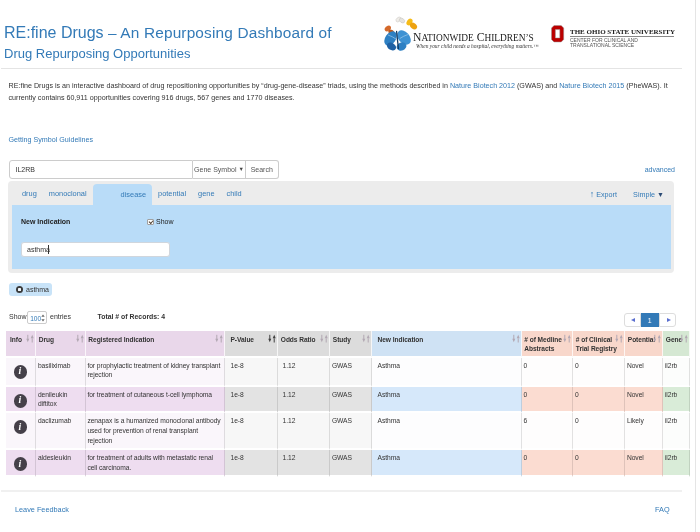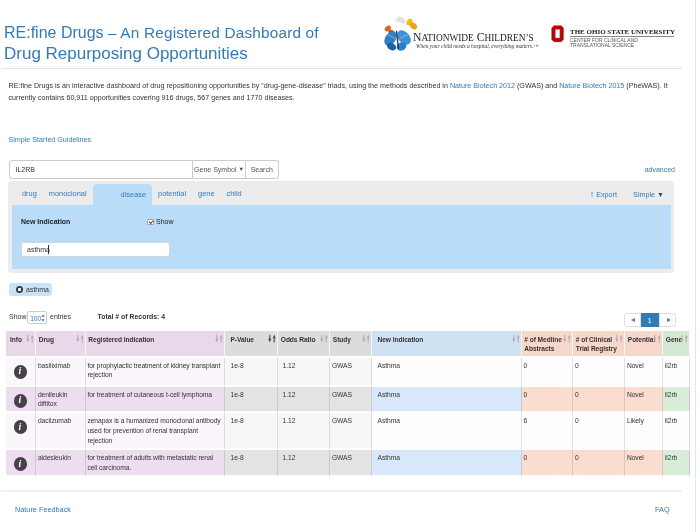--- a/index.html
+++ b/index.html
@@ -3,21 +3,21 @@
 <meta charset="utf-8">
 <style>
 * { margin:0; padding:0; box-sizing:border-box; }
 html,body { width:700px; height:532px; background:#fff; font-family:"Liberation Sans",sans-serif; }
 #page { position:relative; width:700px; height:532px; overflow:hidden; background:#fff; }
 .abs { position:absolute; }
 a, .lnk { color:#337ab7; text-decoration:none; }
 
 
 #t1 { left:4px; top:24.5px; line-height:16px; font-size:16px; color:#337ab7; white-space:nowrap; }
-#t1 .sm { font-size:15.4px; letter-spacing:0.16px; } #t2 { font-size:17px; }
+#t1 .sm { font-size:15.4px; letter-spacing:0.16px; } #t2 { font-size:13px; }
 #t2 { left:4px; top:46px; line-height:15.3px; color:#337ab7; white-space:nowrap;  color:#337ab7; white-space:nowrap; }
 
 
 #hr1 { left:1px; top:68px; width:681px; height:1px; background:#e4e4e4; }
 
 
 .para { font-size:7.15px; line-height:11.5px; color:#333; }
 #p1 { left:8.5px; top:81px; width:681px; }
 #p2 { left:8.5px; top:113px; width:681px; }
 #gsg { left:8.5px; top:135.5px; font-size:7.15px; }
@@ -98,21 +98,21 @@
 
 
 #hr2 { left:1px; top:490px; width:681px; height:1.5px; background:#f0f0f0; }
 #leave { left:15px; top:504.5px; font-size:7.3px; }
 #faq { left:655px; top:504.5px; font-size:7.3px; }
 #sbar { left:695px; top:0; width:1px; height:532px; background:#e5e5e5; }
 </style>
 </head>
 <body>
 <div id="page">
-  <div class="abs" id="t1">RE:fine Drugs <span class="sm">– An Registered Dashboard of</span></div>
+  <div class="abs" id="t1">RE:fine Drugs <span class="sm">– An Repurposing Dashboard of</span></div>
   <div class="abs" id="t2">Drug Repurposing Opportunities</div>
 
   <div class="abs" id="nclogo" style="left:381px; top:14px; width:160px; height:38px;">
     <svg width="160" height="38" viewBox="0 0 160 38">
 
       <g transform="translate(4,1)">
 
         <ellipse cx="13.5" cy="4.5" rx="2.9" ry="2" transform="rotate(-40 13.5 4.5)" fill="#f0eeea" stroke="#bdbab5" stroke-width="0.4"></ellipse>
         <ellipse cx="17" cy="5.5" rx="3" ry="2.1" transform="rotate(35 17 5.5)" fill="#e5e3df" stroke="#bdbab5" stroke-width="0.4"></ellipse>
 
@@ -141,21 +141,21 @@
       <text x="19" y="8.5" font-family="Liberation Serif,serif" font-size="7" font-weight="bold" fill="#1a1a1a">THE OHIO STATE UNIVERSITY</text>
       <rect x="19" y="11.3" width="104" height="0.7" fill="#555"></rect>
       <text x="19" y="16.8" font-family="Liberation Sans,sans-serif" font-size="5" fill="#555">CENTER FOR CLINICAL AND</text>
       <text x="19" y="22.3" font-family="Liberation Sans,sans-serif" font-size="5" fill="#555">TRANSLATIONAL SCIENCE</text>
     </svg>
   </div>
 
   <div class="abs" id="hr1"></div>
 
   <div class="abs para" id="p1">RE:fine Drugs is an interactive dashboard of drug repositioning opportunities by “drug-gene-disease” triads, using the methods described in <a>Nature Biotech 2012</a> (GWAS) and <a>Nature Biotech 2015</a> (PheWAS). It currently contains 60,911 opportunities covering 916 drugs, 567 genes and 1770 diseases.</div>
-  <a class="abs" id="gsg">Simple Started Guidelines</a>
+  <a class="abs" id="gsg">Getting Symbol Guidelines</a>
 
   <div class="abs" id="sinput">IL2RB</div>
   <div class="abs" id="sbtn1">Gene Symbol <span style="color:#444;font-size:5.5px;position:relative;top:-0.5px">▼</span></div>
   <div class="abs" id="sbtn2">Search</div>
   <a class="abs" id="adv">advanced</a>
 
   <div class="abs" id="tabbox">
     <div id="tabs"><span class="tab">drug</span><span class="tab">monoclonal</span><span class="tab active">disease</span><span class="tab">potential</span><span class="tab">gene</span><span class="tab">child</span></div>
     <div id="export"><span style="font-size:9px;line-height:7px">↑</span> Export</div>
     <div id="simple">Simple <span style="color:#2a4a74;font-size:7px">▼</span></div>
@@ -357,16 +357,16 @@
         <td class="c-blue pl5">Asthma</td>
         <td class="c-sal">0</td>
         <td class="c-sal">0</td>
         <td class="c-sal">Novel</td>
         <td class="c-grn">il2rb</td>
       </tr>
     </tbody>
   </table>
 
   <div class="abs" id="hr2"></div>
-  <a class="abs" id="leave">Nature Feedback</a>
+  <a class="abs" id="leave">Leave Feedback</a>
   <a class="abs" id="faq">FAQ</a>
   <div class="abs" id="sbar"></div>
 </div>
 
 </body></html>

